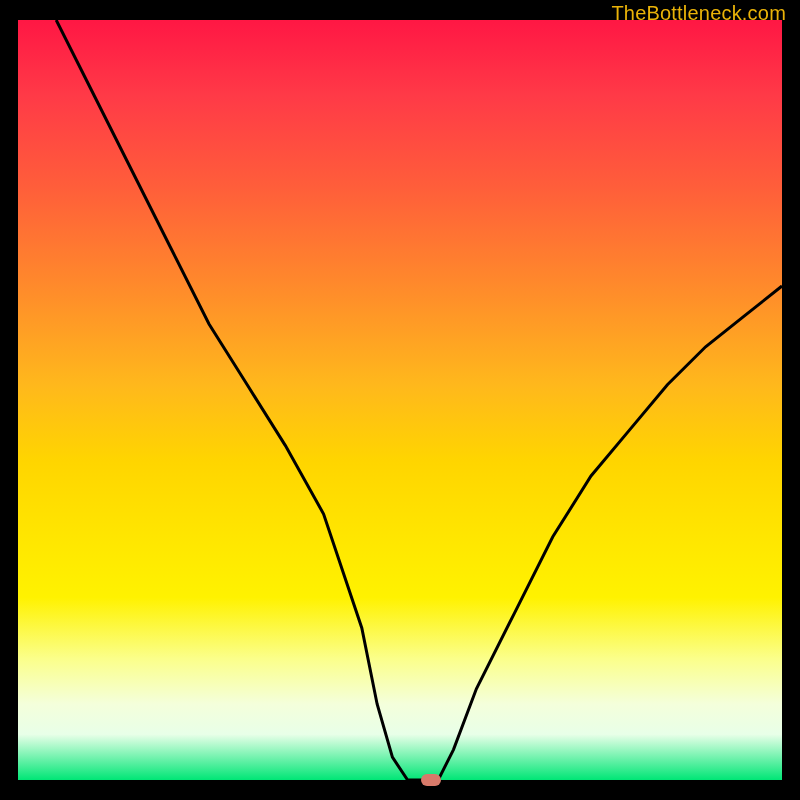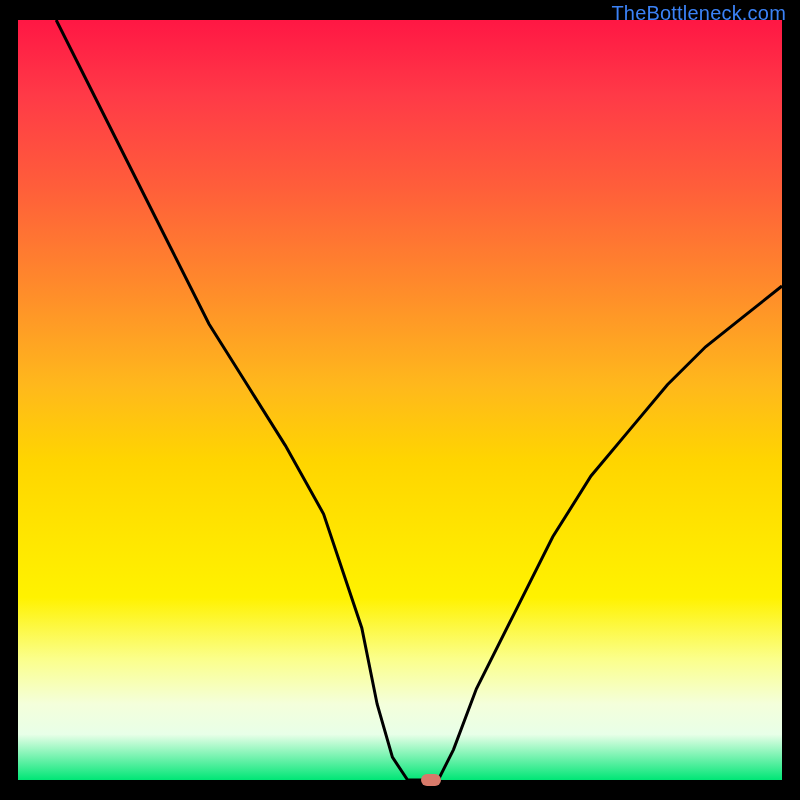--- a/index.html
+++ b/index.html
@@ -45,21 +45,21 @@
     width: 20px;
     height: 12px;
     border-radius: 6px;
     background: #d87a6a;
     transform: translate(-50%, -50%);
   }
   .watermark {
     position: absolute;
     top: 2px;
     right: 14px;
-    color: #3b82f6;
+    color: #eab308;
     font-size: 20px;
     font-weight: 500;
     letter-spacing: 0.2px;
   }
 </style>
 </head>
 <body>
 
 <div class="plot-area">
   <svg class="curve-svg" viewBox="0 0 764 760" preserveAspectRatio="none">

